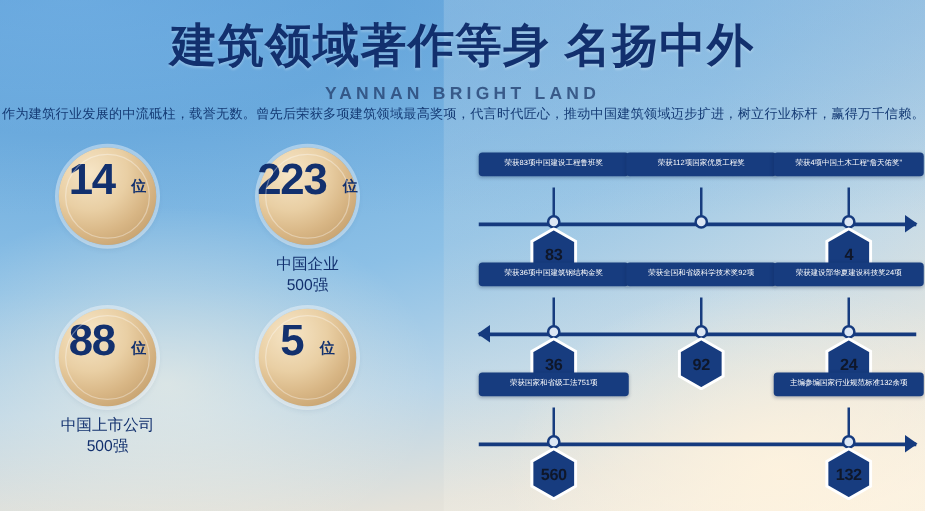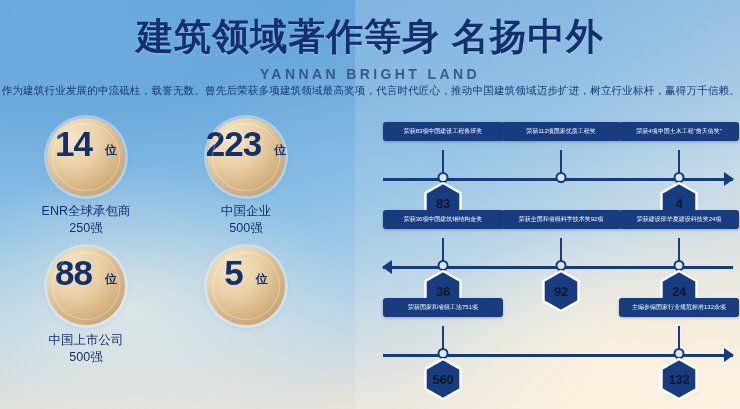--- a/index.html
+++ b/index.html
@@ -131,24 +131,20 @@
 </div>
 
 <div id="lede">作为建筑行业发展的中流砥柱，载誉无数。曾先后荣获多项建筑领域最高奖项，代言时代匠心，推动中国建筑领域迈步扩进，树立行业标杆，赢得万千信赖。</div>
 
 <div id="stats">
     <div class="stat">
       <div class="coin">
         <span class="coin-num">14</span>
         <span class="coin-unit">位</span>
       </div>
-      <div class="stat-label">
-        <div>ENR全球承包商</div>
-        <div>250强</div>
-      </div>
     </div>
     <div class="stat">
       <div class="coin">
         <span class="coin-num">223</span>
         <span class="coin-unit">位</span>
       </div>
       <div class="stat-label">
         <div>中国企业</div>
         <div>500强</div>
       </div>

